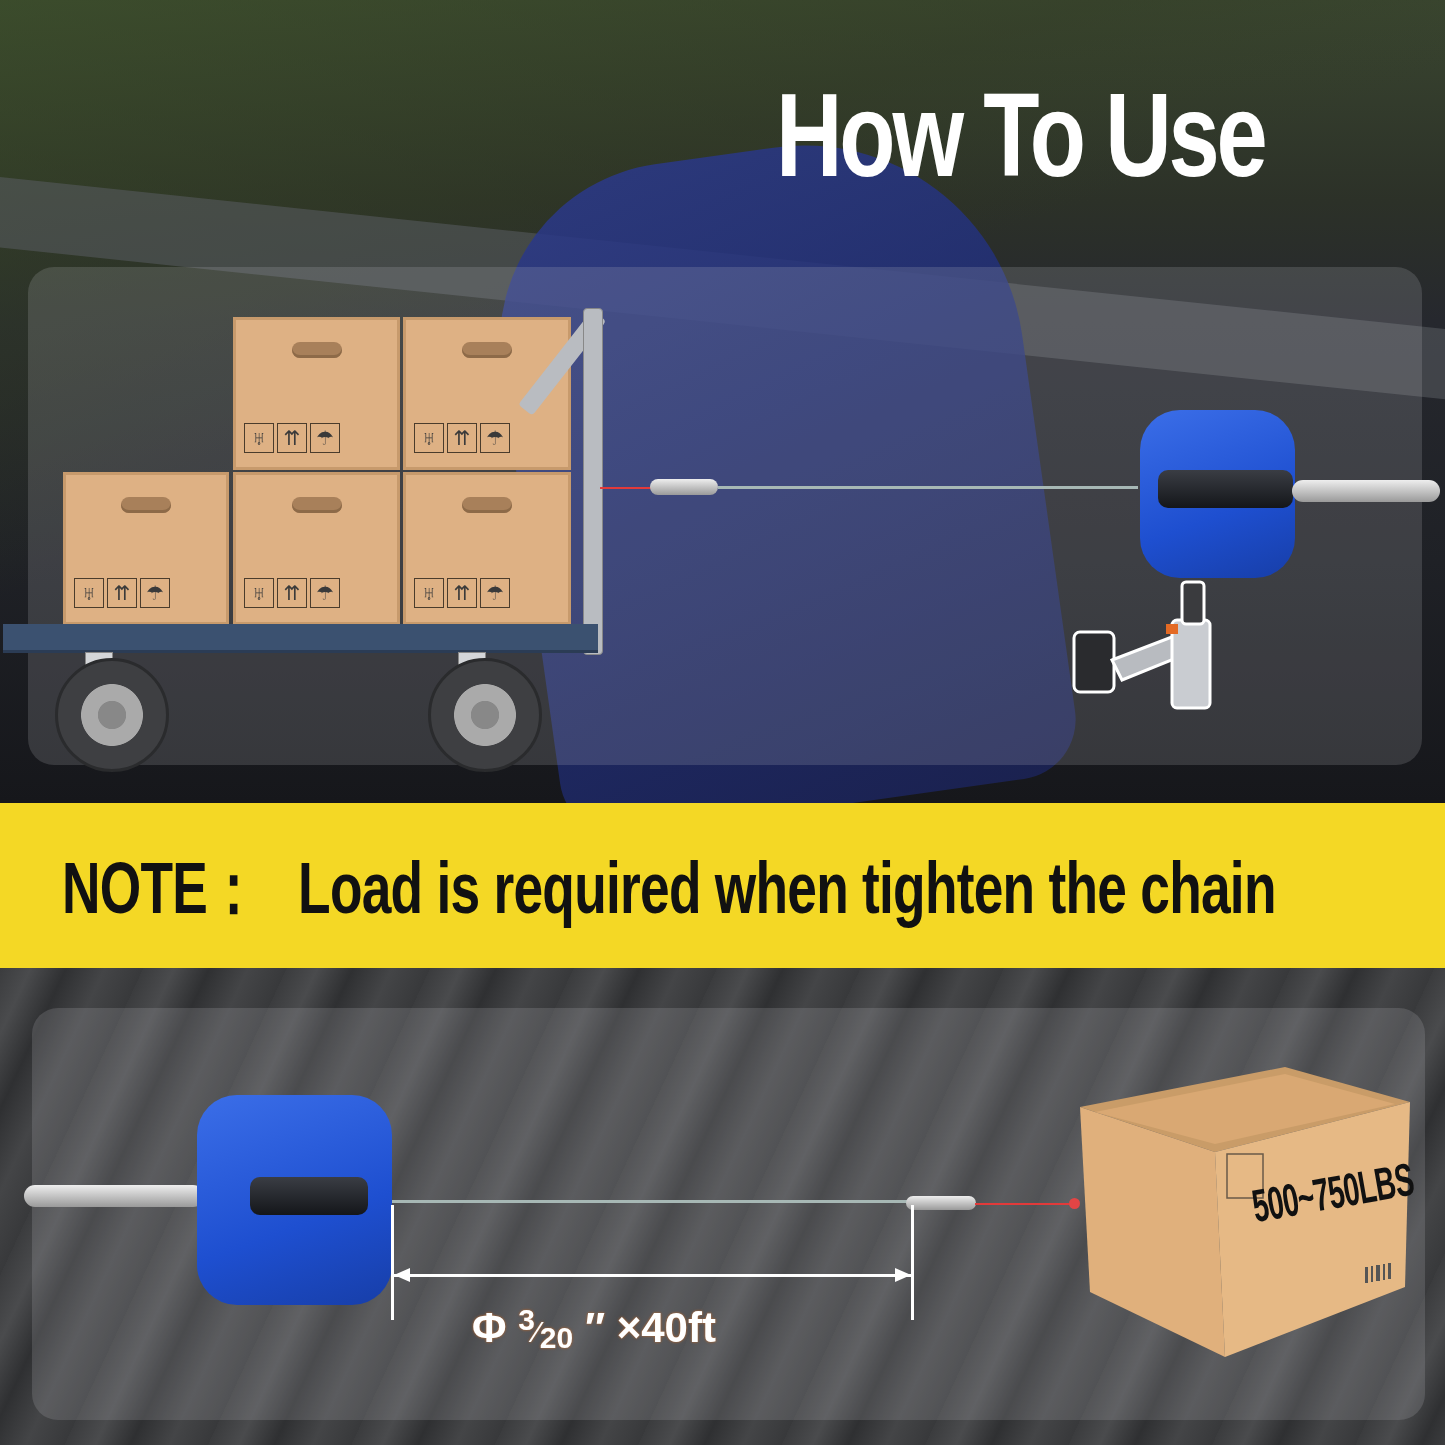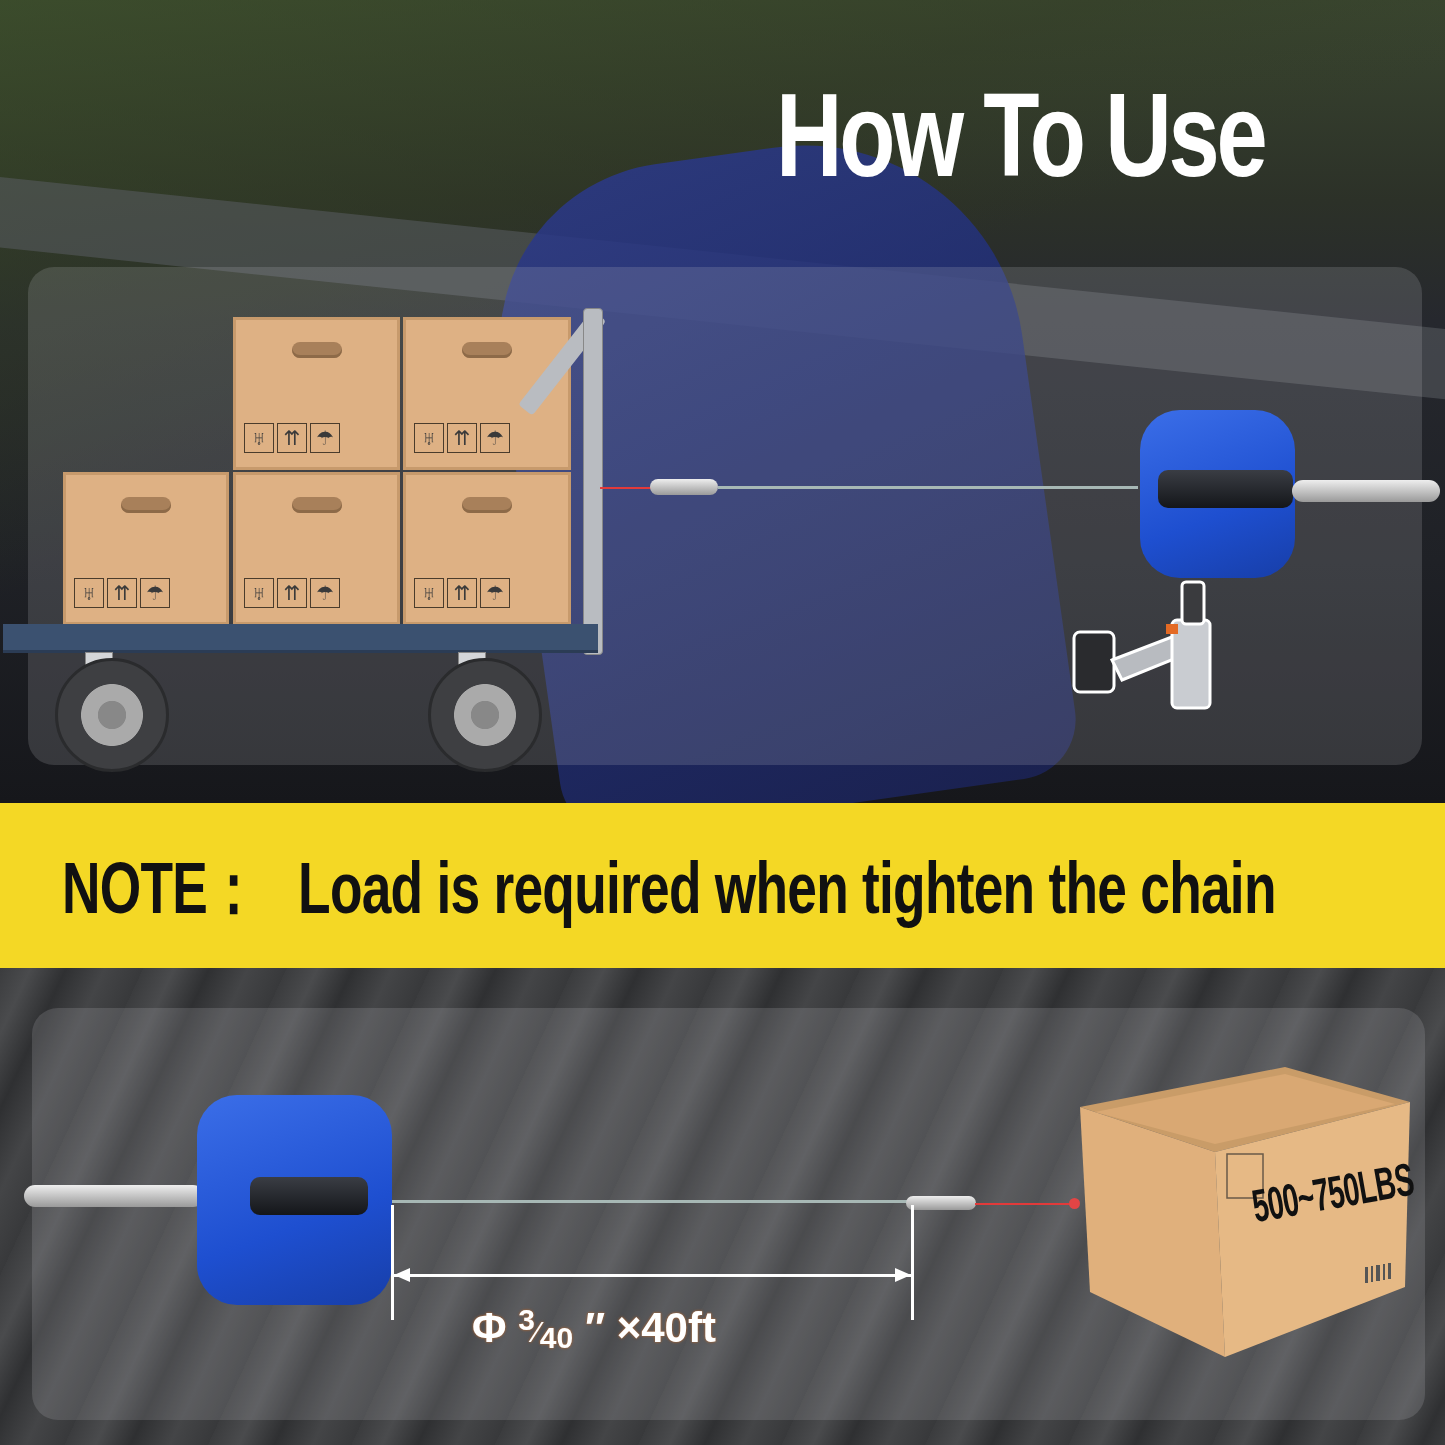--- a/index.html
+++ b/index.html
@@ -139,21 +139,21 @@
 <div class="red" style="left:975px;top:1203px;width:100px;"></div>
 <div style="position:absolute;left:1069px;top:1198px;width:11px;height:11px;border-radius:50%;background:#e24545;"></div>
 
 <div class="measure-line" style="left:391px;top:1205px;width:3px;height:115px;"></div>
 <div class="measure-line" style="left:911px;top:1205px;width:3px;height:115px;"></div>
 <div class="measure-line" style="left:394px;top:1274px;width:517px;height:3px;"></div>
 <div style="position:absolute;left:394px;top:1268px;width:0;height:0;border-top:7px solid transparent;border-bottom:7px solid transparent;border-right:16px solid #fff;"></div>
 <div style="position:absolute;left:895px;top:1268px;width:0;height:0;border-top:7px solid transparent;border-bottom:7px solid transparent;border-left:16px solid #fff;"></div>
 <div class="measure-text">
   <span>Φ</span>
-  <span class="frac" style="top:-12px;">3</span><span class="frac" style="font-weight:normal;">⁄</span><span class="frac" style="top:6px;">40</span>
+  <span class="frac" style="top:-12px;">3</span><span class="frac" style="font-weight:normal;">⁄</span><span class="frac" style="top:6px;">20</span>
   <span>″</span>
   <span>×</span><span>40ft</span>
 </div>
 
 <svg class="bigbox" viewBox="0 0 340 300">
   <polygon points="5,45 210,5 335,40 140,90" fill="#c99c68"></polygon>
   <polygon points="5,45 140,90 150,295 15,230" fill="#e0b07c"></polygon>
   <polygon points="140,90 335,40 330,225 150,295" fill="#e6b985"></polygon>
   <polygon points="20,50 210,12 320,42 140,82" fill="#d9a873"></polygon>
   <rect x="265" y="200" width="55" height="18" fill="none" stroke="#555" stroke-width="0"></rect>

